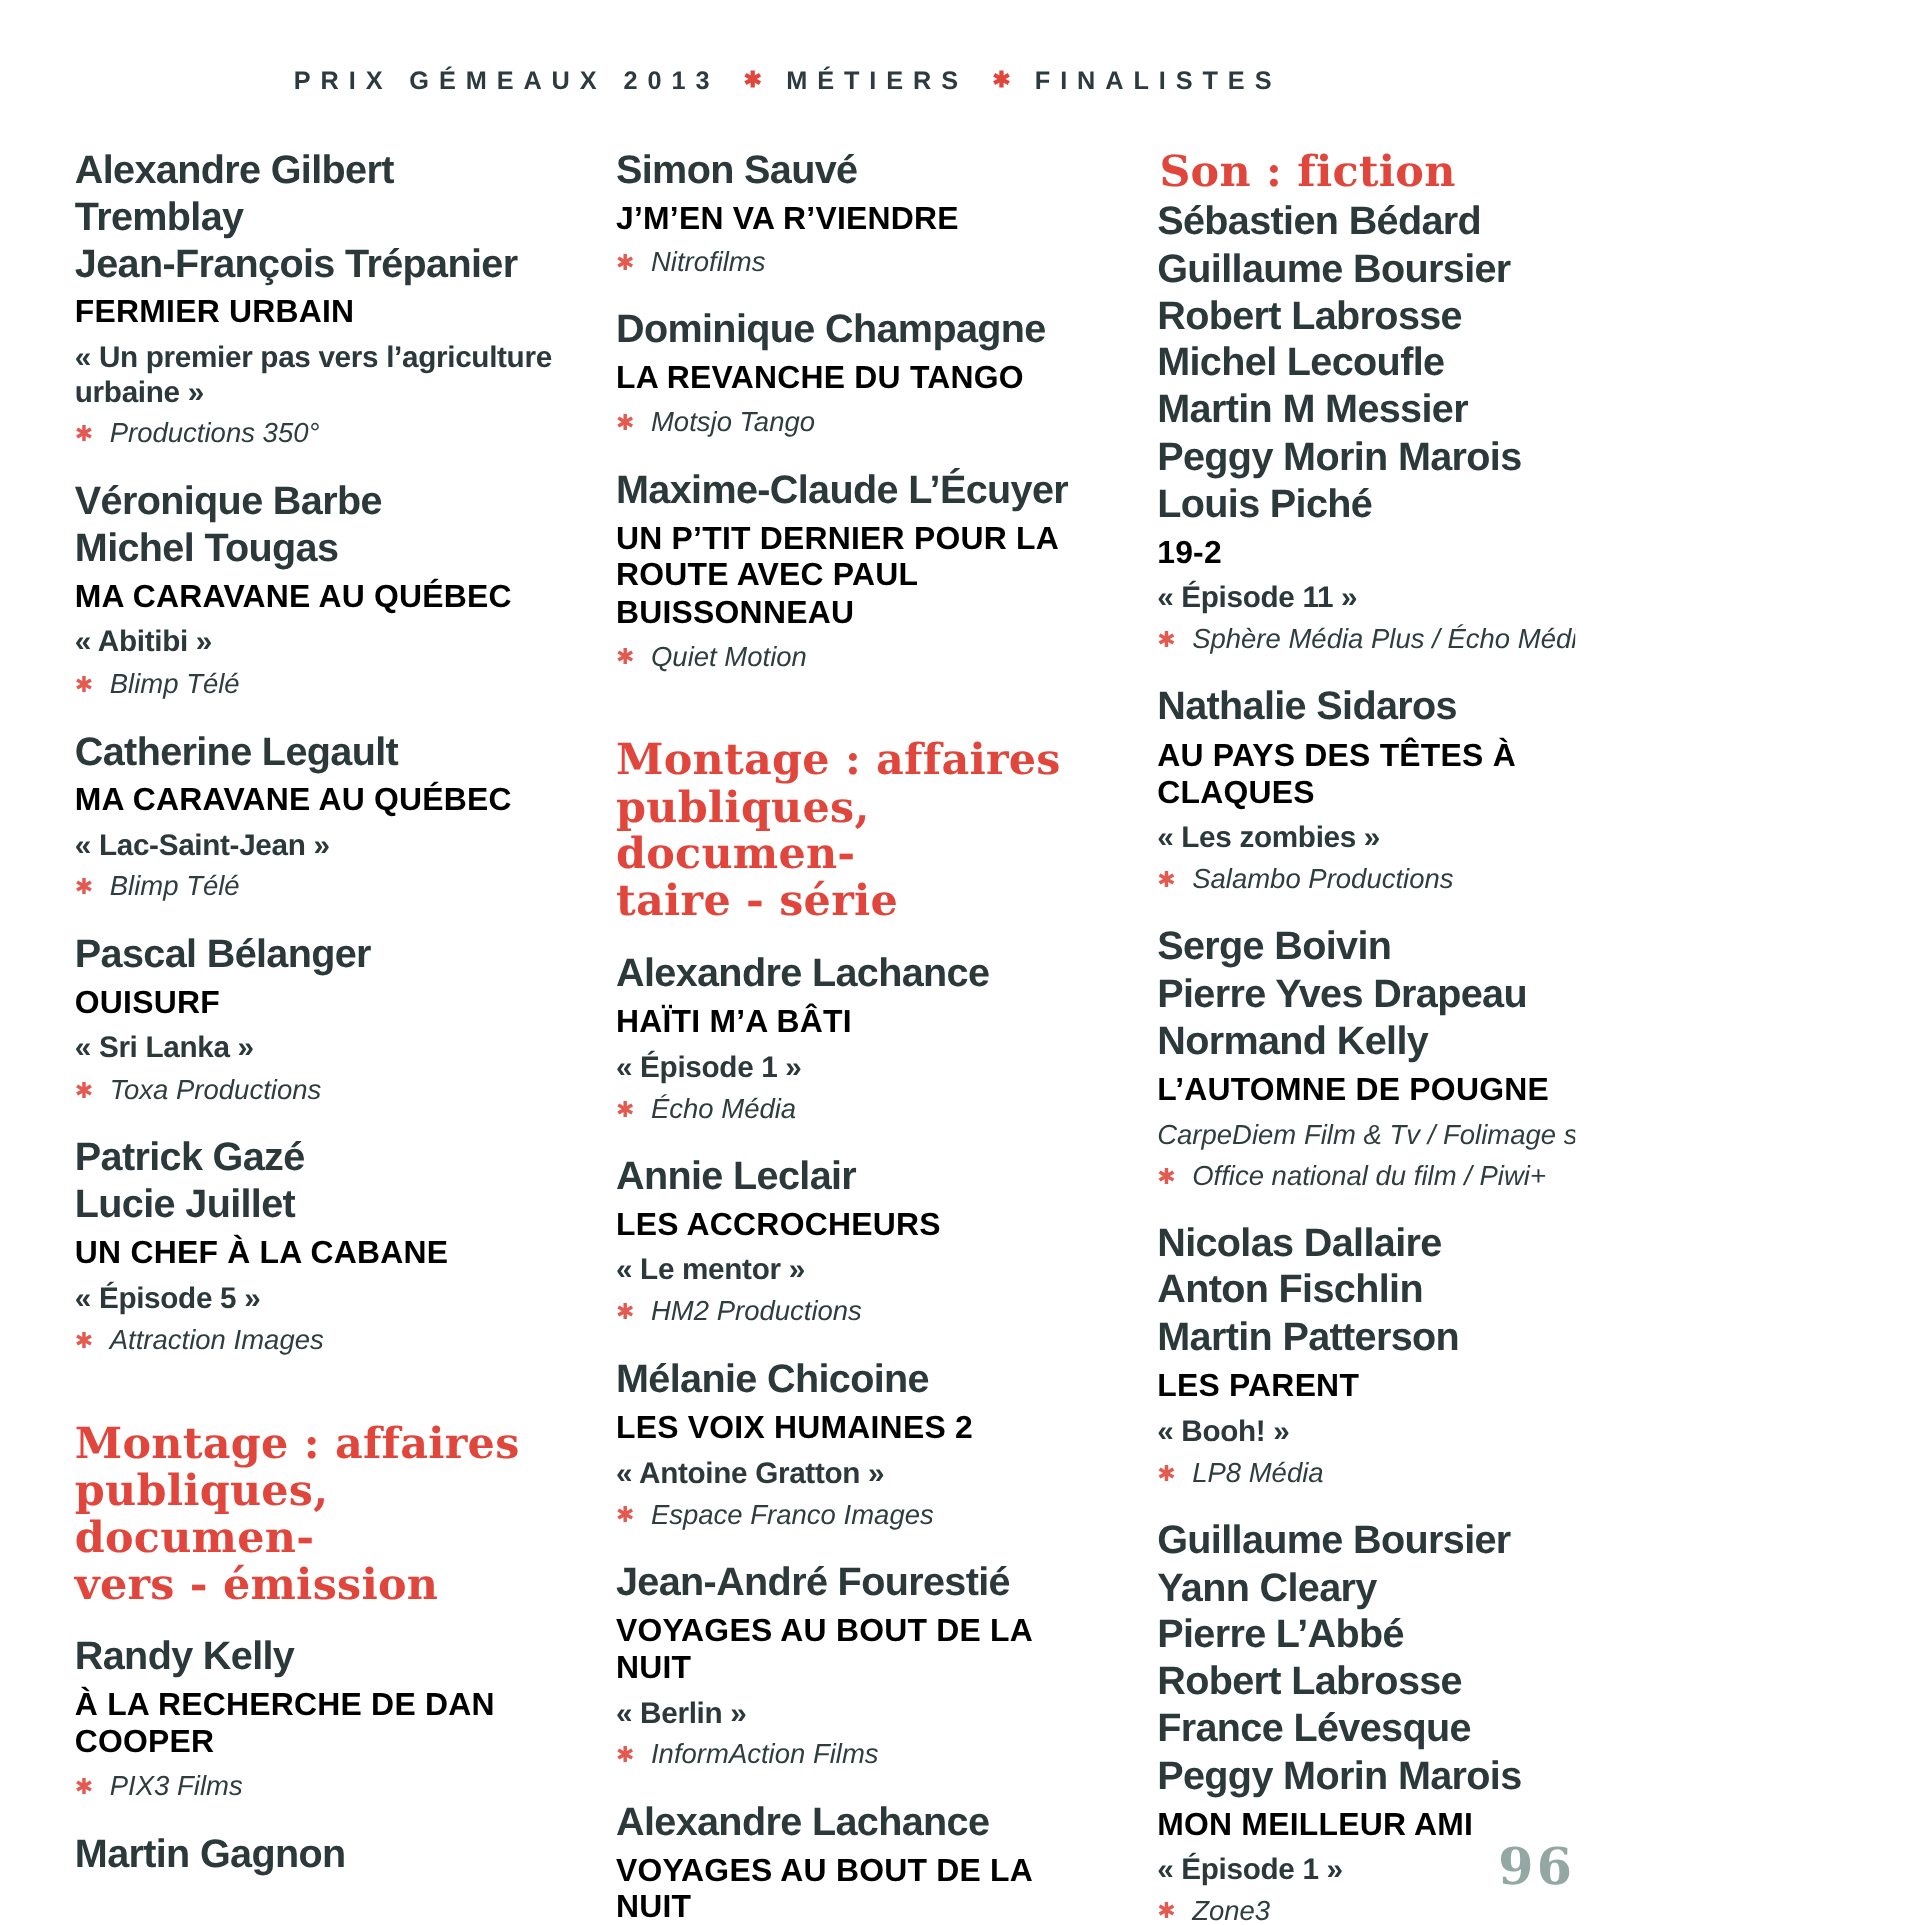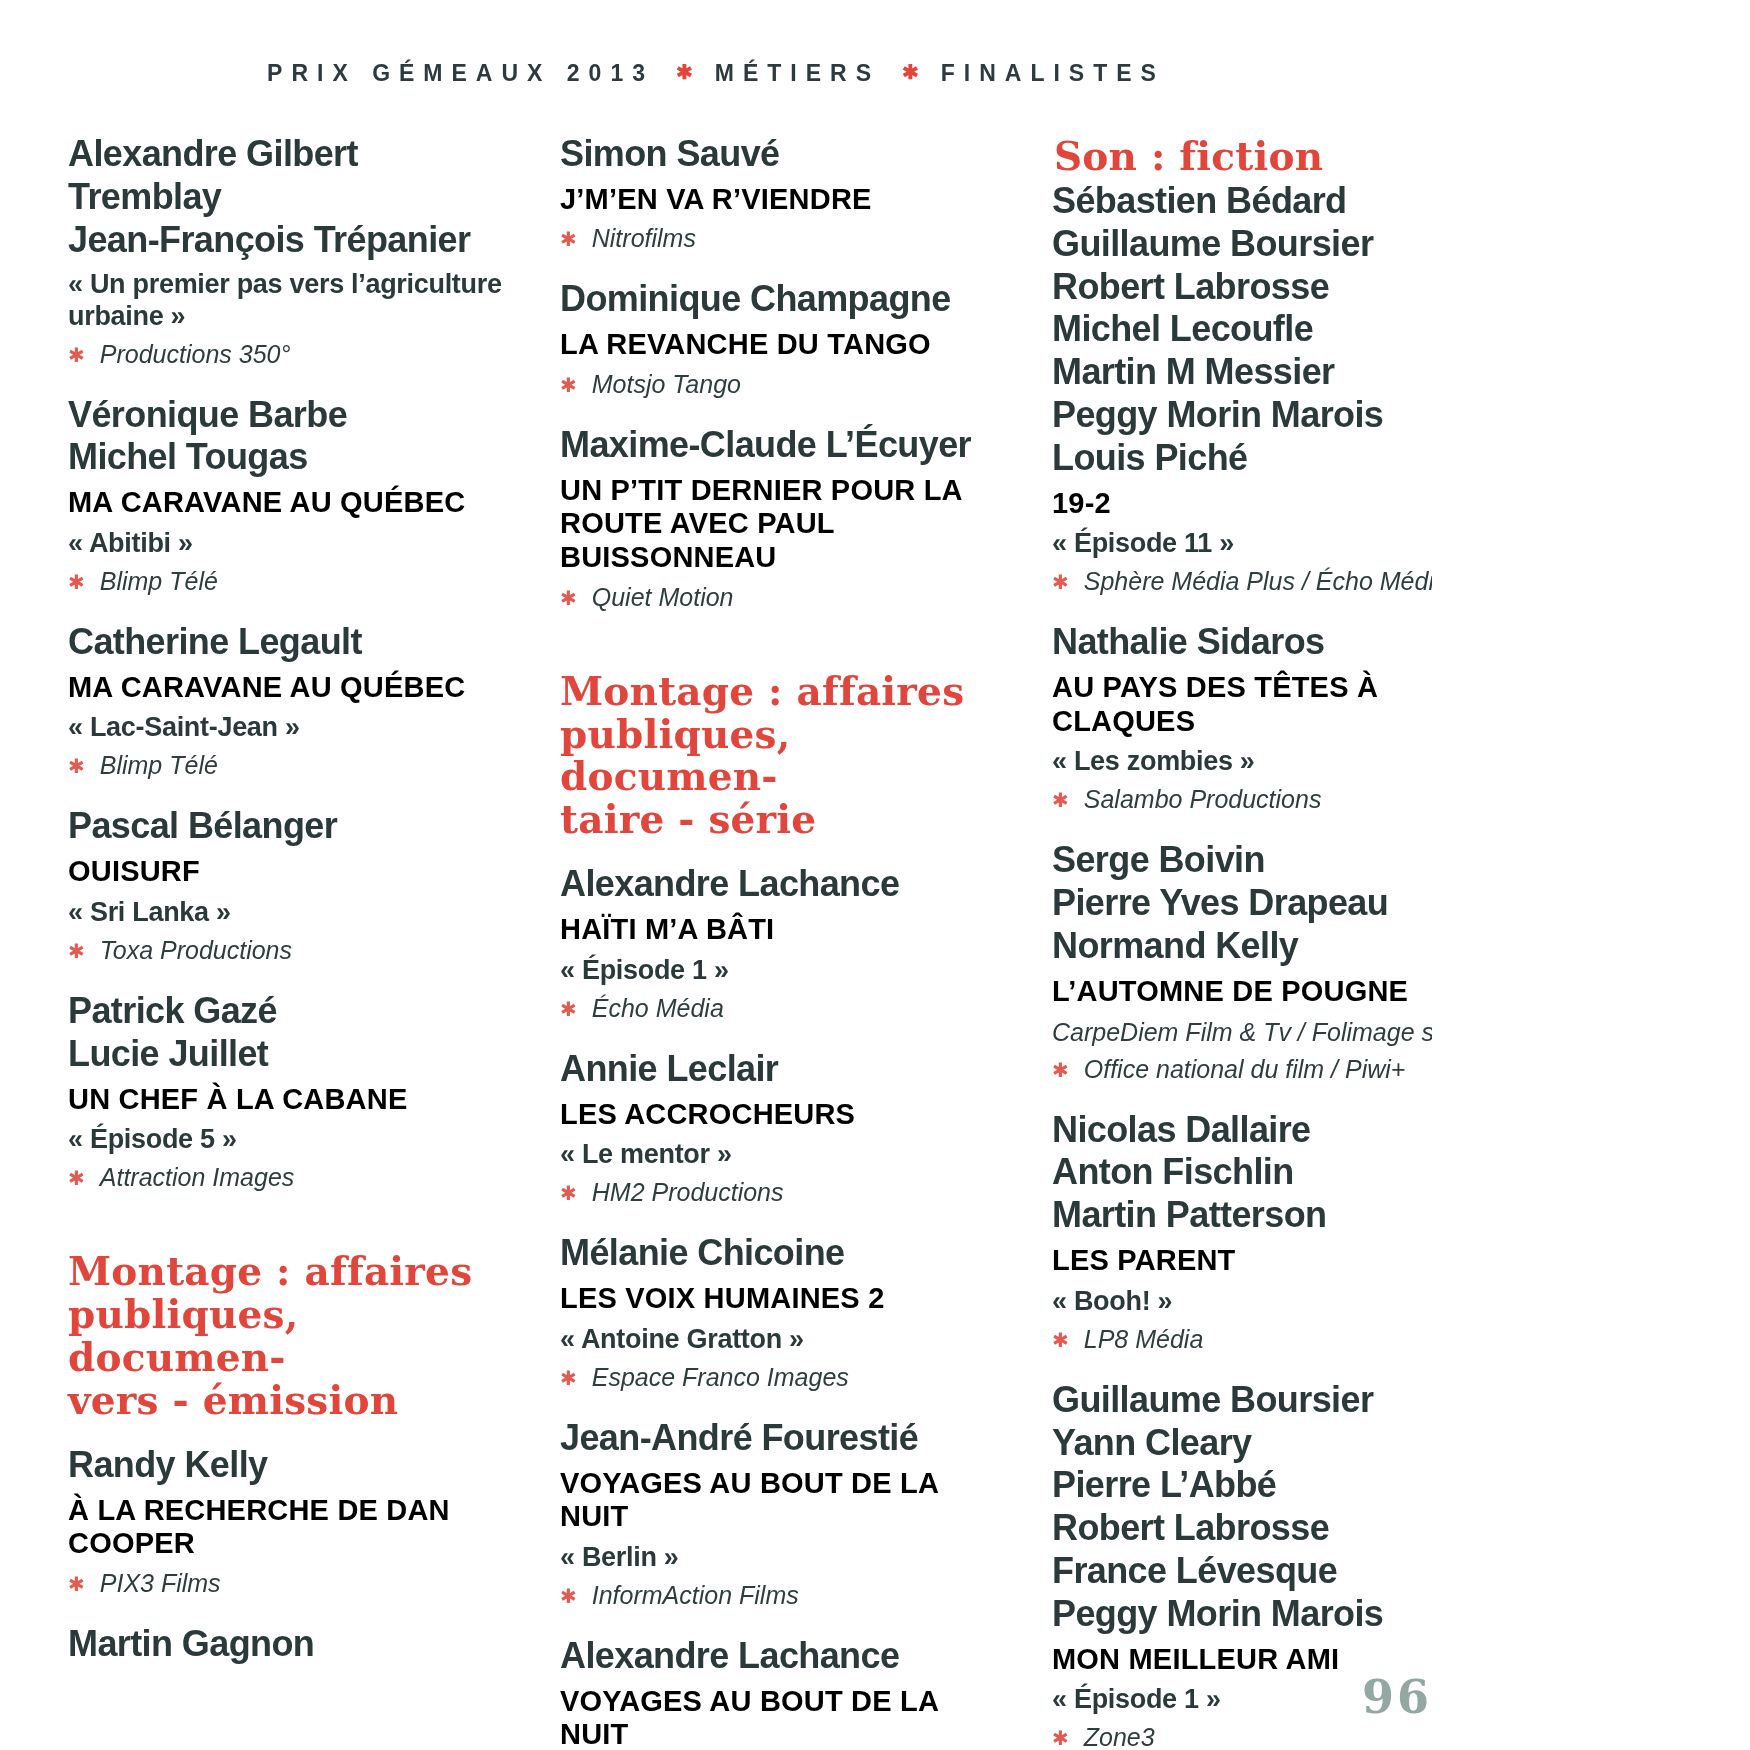--- a/index.html
+++ b/index.html
@@ -67,20 +67,21 @@
 
   <div class="header">
     <span>PRIX GÉMEAUX 2013</span><span class="hstar">✱</span><span>MÉTIERS</span><span class="hstar">✱</span><span>FINALISTES</span>
   </div>
 
   <div class="columns" id="columns">
       <div class="column">
         <div class="entry">
           <div class="name">Alexandre Gilbert Tremblay</div>
           <div class="name">Jean-François Trépanier</div>
+          <div class="title"><span>FERMIER URBAIN</span></div>
           <div class="episode">« Un premier pas vers l’agriculture urbaine »</div>
           <div class="credit">
             <span class="star">✱</span>
             <span>Productions 350°</span>
           </div>
         </div>
         <div class="entry">
           <div class="name">Véronique Barbe</div>
           <div class="name">Michel Tougas</div>
           <div class="title"><span>MA CARAVANE AU QUÉBEC</span></div>

